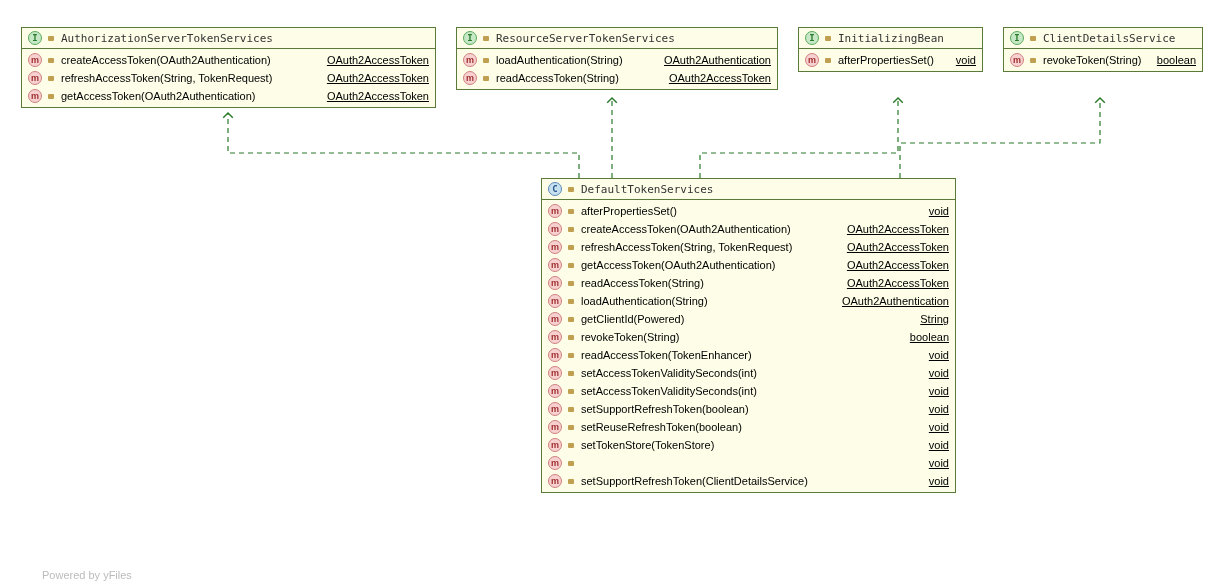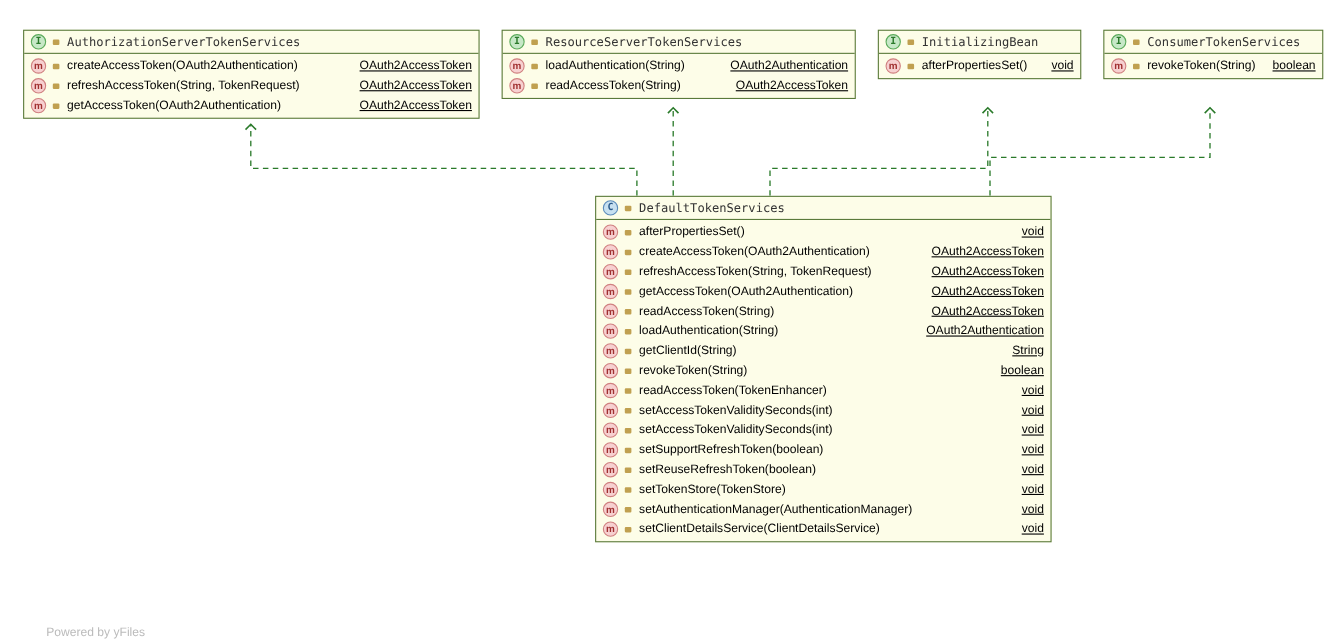--- a/index.html
+++ b/index.html
@@ -114,21 +114,21 @@
         </span>
         <span class="row-right">void</span>
       </div>
   </div>
 </div>
 
 <div class="box" style="left:1003px; top:27px; width:200px;">
   <div class="box-header">
     <span class="badge badge-i">I</span>
     <span class="lock"></span>
-    <span class="title">ConsumerTokenServices</span>
+    <span class="title">ClientDetailsService</span>
   </div>
   <div class="box-body">
     <div class="row">
         <span class="row-left">
           <span class="badge badge-m">m</span>
           <span class="lock"></span>
           <span>revokeToken(String)</span>
         </span>
         <span class="row-right">boolean</span>
       </div>
@@ -187,21 +187,21 @@
           <span class="badge badge-m">m</span>
           <span class="lock"></span>
           <span>loadAuthentication(String)</span>
         </span>
         <span class="row-right">OAuth2Authentication</span>
       </div>
       <div class="row">
         <span class="row-left">
           <span class="badge badge-m">m</span>
           <span class="lock"></span>
-          <span>getClientId(String)</span>
+          <span>getClientId(Powered)</span>
         </span>
         <span class="row-right">String</span>
       </div>
       <div class="row">
         <span class="row-left">
           <span class="badge badge-m">m</span>
           <span class="lock"></span>
           <span>revokeToken(String)</span>
         </span>
         <span class="row-right">boolean</span>
@@ -251,28 +251,27 @@
           <span class="badge badge-m">m</span>
           <span class="lock"></span>
           <span>setTokenStore(TokenStore)</span>
         </span>
         <span class="row-right">void</span>
       </div>
       <div class="row">
         <span class="row-left">
           <span class="badge badge-m">m</span>
           <span class="lock"></span>
-          <span>setAuthenticationManager(AuthenticationManager)</span>
-        </span>
-        <span class="row-right">void</span>
-      </div>
-      <div class="row">
-        <span class="row-left">
-          <span class="badge badge-m">m</span>
-          <span class="lock"></span>
-          <span>setClientDetailsService(ClientDetailsService)</span>
+        </span>
+        <span class="row-right">void</span>
+      </div>
+      <div class="row">
+        <span class="row-left">
+          <span class="badge badge-m">m</span>
+          <span class="lock"></span>
+          <span>setSupportRefreshToken(ClientDetailsService)</span>
         </span>
         <span class="row-right">void</span>
       </div>
     </div>
 </div>
 
 <div class="footer">Powered by yFiles</div>
 
 </body></html>

